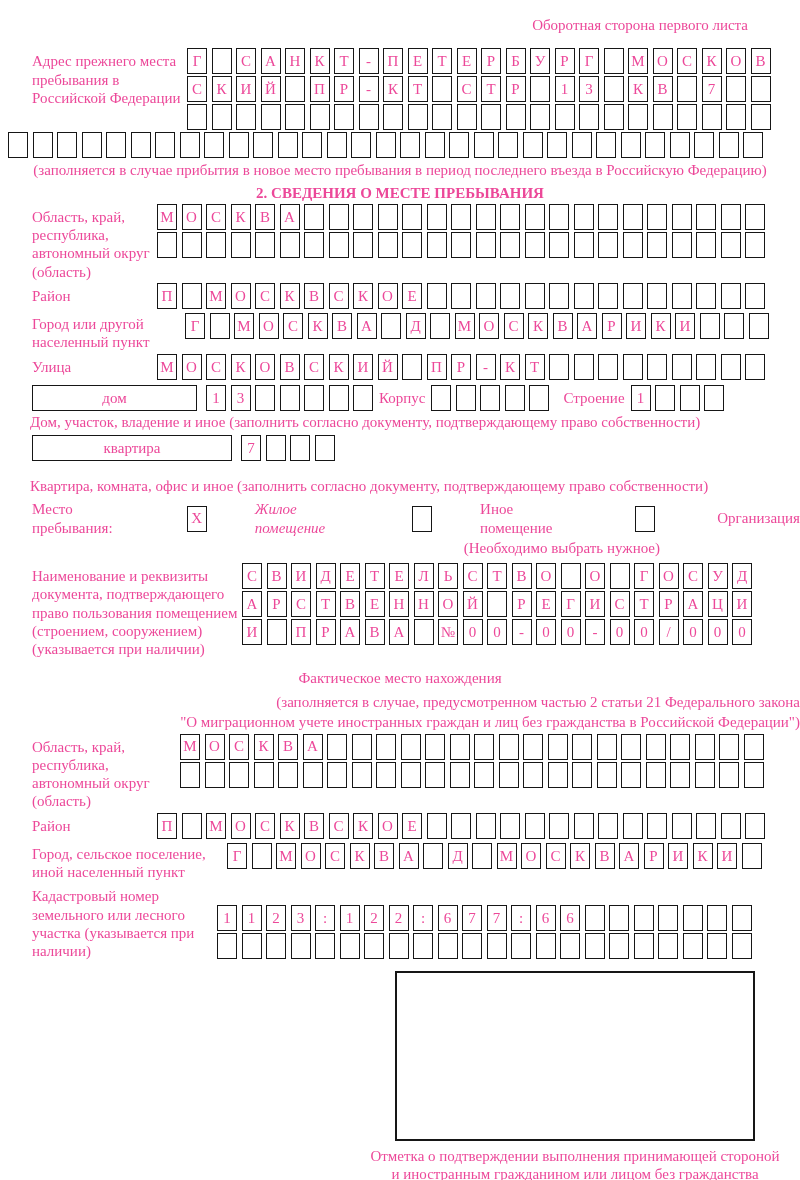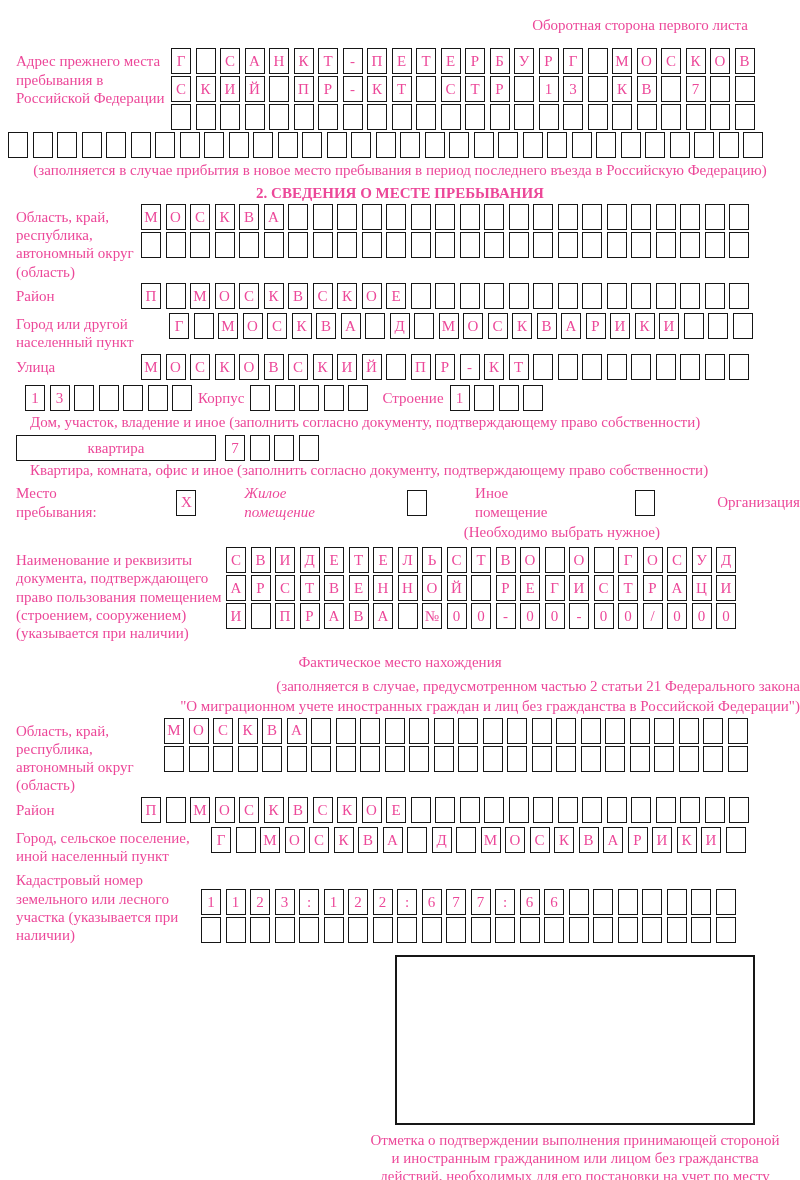--- a/index.html
+++ b/index.html
@@ -3,21 +3,21 @@
 <meta charset="utf-8">
 <style>
   html,body{margin:0;padding:0;background:#fff;}
   .page{
     width:800px;height:1180px;background:#ffffff;color:#ec4899;
     font-family:"Liberation Serif","DejaVu Serif",serif;
     font-size:15px;line-height:1.22;overflow:hidden;position:relative;
   }
   .hdr{ text-align:right; padding:16px 52px 0 0; }
 
-  .field{ display:flex; align-items:flex-start; margin-left:16px; margin-top:2px; }
+  .field{ display:flex; align-items:flex-start; margin-left:32px; margin-top:2px; }
   .flabel{ padding-top:4px; }
   .cellcol{ display:flex; flex-direction:column; row-gap:2px; }
   .cellrow{ display:flex; gap:4.5px; }
   .cell{
     box-sizing:border-box; width:20px; height:26px; flex:0 0 20px;
     border:1.6px solid #161616; display:flex; align-items:center; justify-content:center;
     font-size:15px; background:#fff;
   }
   .widebox{
     box-sizing:border-box; height:26px; border:1.6px solid #161616;
@@ -308,20 +308,21 @@
         <span class="cell"></span>
         <span class="cell"></span>
         <span class="cell"></span>
         <span class="cell"></span>
         <span class="cell"></span>
         <span class="cell"></span>
       </div>
   </div>
 
   <div class="field" style="margin-top:5px;">
+    <div class="widebox" style="width:165px;">дом</div>
     <div class="cellrow" style="margin-left:9px;">
         <span class="cell">1</span>
         <span class="cell">3</span>
         <span class="cell"></span>
         <span class="cell"></span>
         <span class="cell"></span>
         <span class="cell"></span>
         <span class="cell"></span>
       </div>
     <div class="inline-lab">Корпус</div>
@@ -344,21 +345,21 @@
 
   <div class="field" style="margin-top:4px;">
     <div class="widebox" style="width:200px;text-align:center;">квартира</div>
     <div class="cellrow" style="margin-left:9px;">
         <span class="cell">7</span>
         <span class="cell"></span>
         <span class="cell"></span>
         <span class="cell"></span>
       </div>
   </div>
-  <div style="margin-left:30px;margin-top:0;">Квартира, комната, офис и иное (заполнить согласно документу, подтверждающему право собственности)</div>
+  <div style="margin-left:30px;margin-top:16px;">Квартира, комната, офис и иное (заполнить согласно документу, подтверждающему право собственности)</div>
 
   <div class="field" style="margin-top:5px; align-items:center;gap:36px;">
     <div>Место пребывания:</div>
     <div class="cellrow" style="margin-left:12px;">
         <span class="cell">X</span>
       </div>
     <div style="margin-left:12px;font-style:italic;">Жилое помещение</div>
     <div class="cellrow" style="margin-left:22px;">
         <span class="cell"></span>
       </div>

